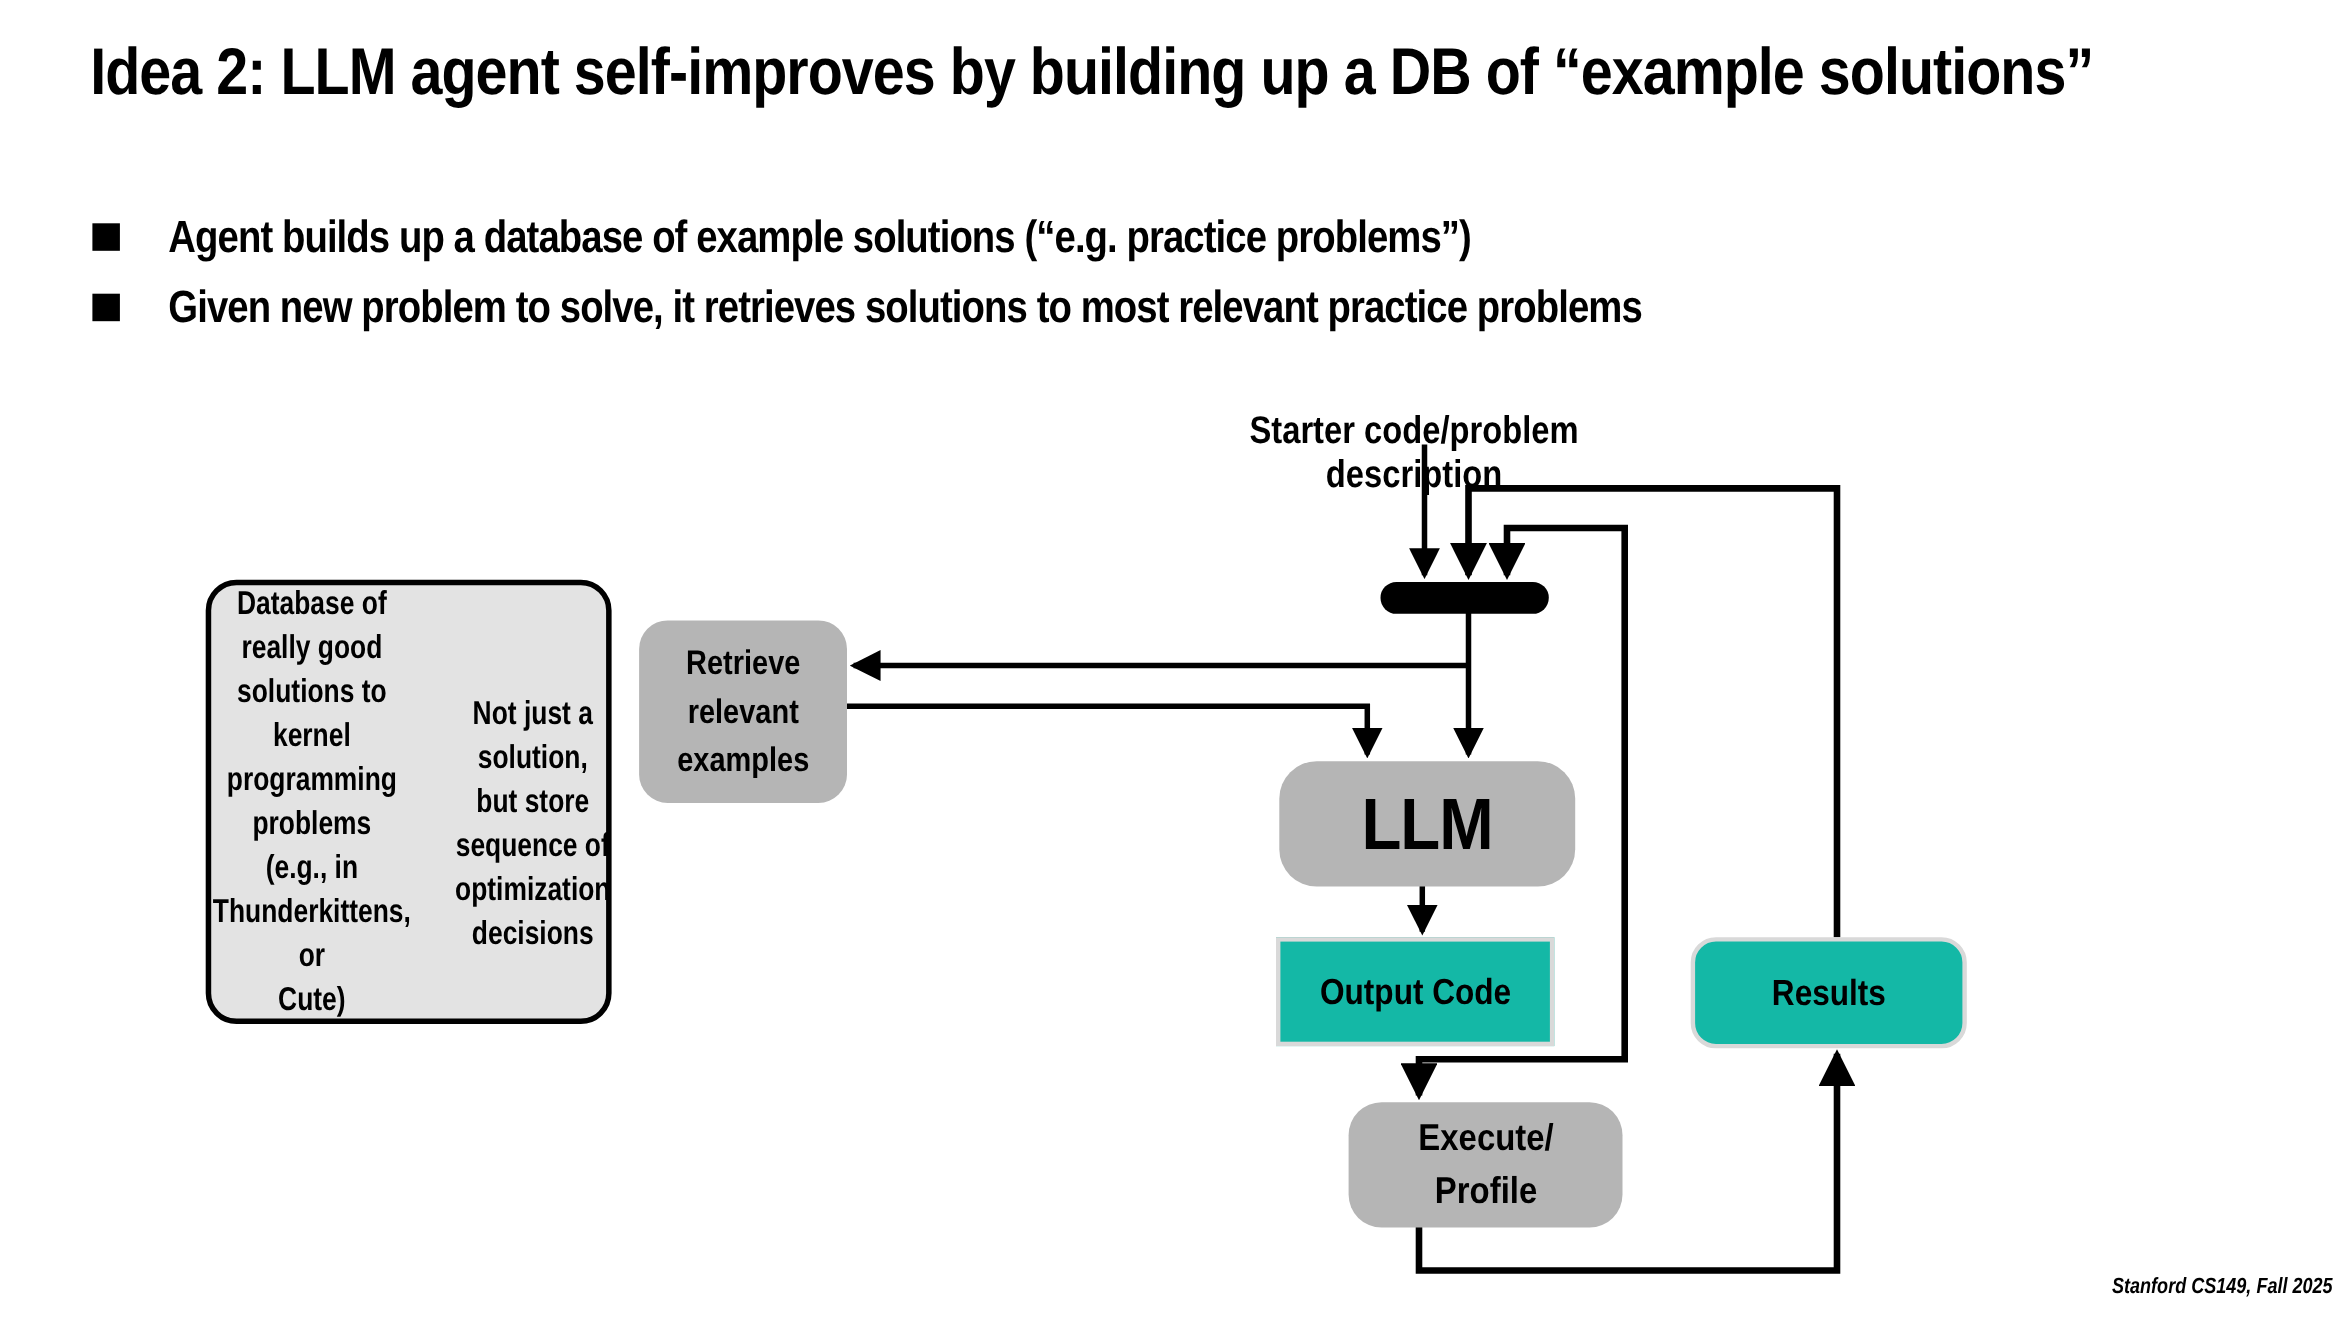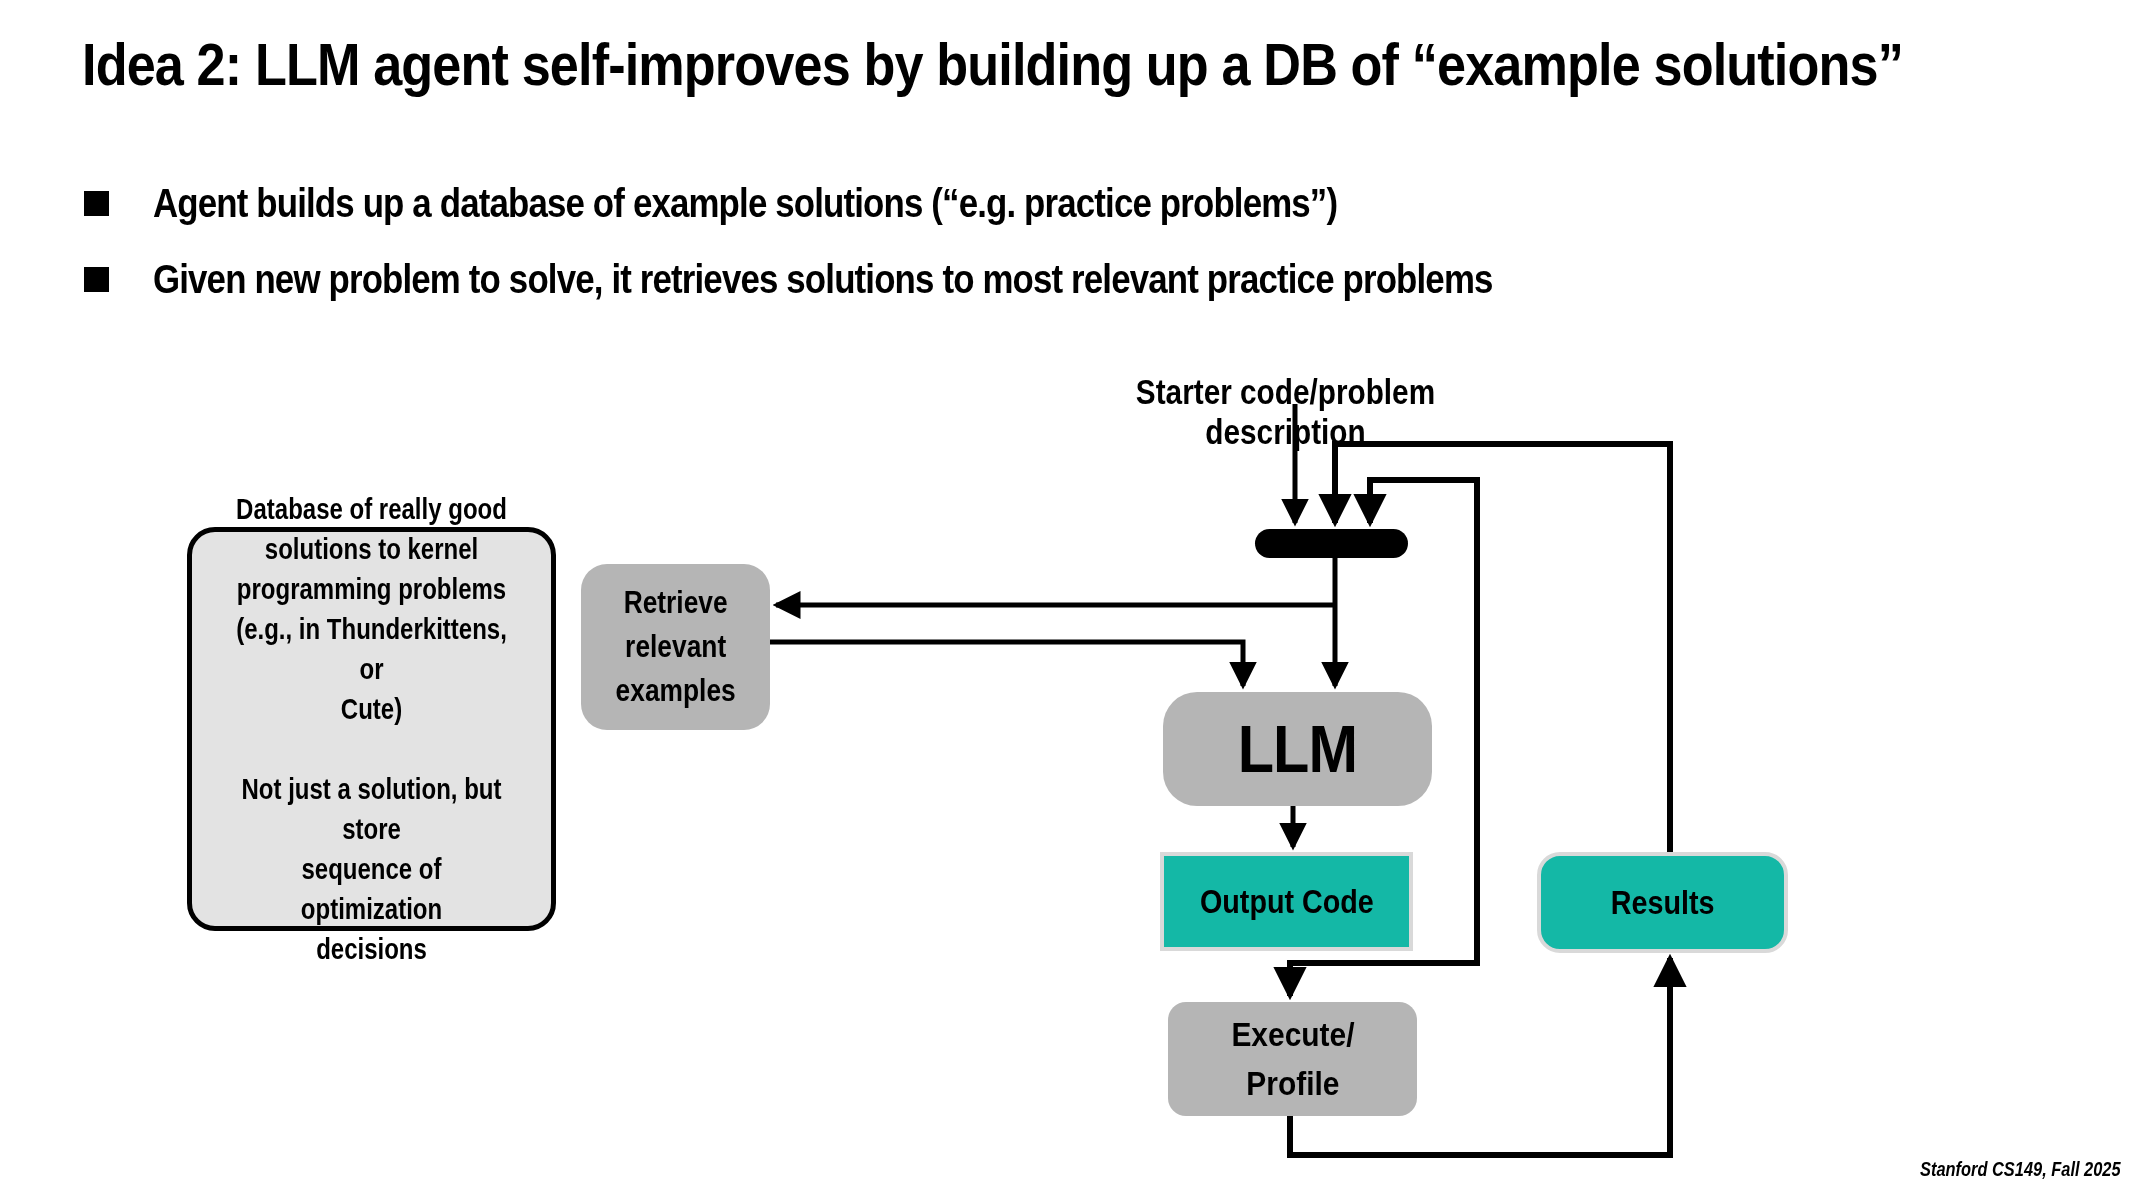--- a/index.html
+++ b/index.html
@@ -12,55 +12,55 @@
   #slide{
     position:relative;width:2133px;height:1200px;background:var(--bg);
     overflow:hidden;font-weight:700;color:var(--text);
   }
   .cond{display:inline-block;transform:scaleX(var(--sx,.88));transform-origin:left center;white-space:nowrap;}
   .cond-c{display:inline-block;transform:scaleX(var(--sx,.88));transform-origin:center center;white-space:pre-line;}
   .cond-r{display:inline-block;transform:scaleX(var(--sx,.82));transform-origin:right center;white-space:nowrap;}
 
   #title{position:absolute;left:82px;top:30px;font-size:60px;letter-spacing:-1px;--sx:.87;}
   .bullet-row{position:absolute;left:84px;display:flex;align-items:flex-start;}
-  #bullet-row-1{top:180px;}
+  #bullet-row-1{top:192px;}
   #bullet-row-2{top:256px;}
   .bullet-square{width:25px;height:25px;background:var(--text);margin-top:11px;flex:0 0 auto;}
   .bullet-text{font-size:41px;letter-spacing:-1px;margin-left:44px;--sx:.85;}
 
   .abs{position:absolute;}
   #svg-layer{position:absolute;left:0;top:0;z-index:1;}
 
   #starter-label{left:1032px;top:372px;width:507px;text-align:center;font-size:35px;z-index:2;}
   #starter-label .cond-c{--sx:.85;}
 
   #merge-bar{left:1255px;top:529px;width:153px;height:29px;background:var(--line);border-radius:15px;z-index:2;}
 
   .node{display:flex;align-items:center;justify-content:center;text-align:center;z-index:2;}
   .gray-node{background:var(--box_gray);border-radius:30px;}
   .white-node{background:#14b8a6;border:4px solid var(--light_border);}
 
   #db-box{left:187px;top:527px;width:369px;height:404px;background:var(--db_fill);
-    border:5px solid var(--line);border-radius:28px;flex-direction:column;justify-content:center;}
+    border:5px solid var(--line);border-radius:28px;flex-direction:row;justify-content:center;}
   #db-box .para{font-size:30px;line-height:40px;--sx:.8;}
   #db-box .para + .para{margin-top:40px;}
 
   #retrieve-box{left:581px;top:564px;width:189px;height:166px;border-radius:26px;}
   #retrieve-box .cond-c{font-size:31px;line-height:44px;--sx:.85;}
 
   #llm-box{left:1163px;top:692px;width:269px;height:114px;border-radius:34px;}
   #llm-box .cond-c{font-size:66px;letter-spacing:-1px;--sx:.9;}
 
   #output-box{left:1160px;top:852px;width:253px;height:99px;}
   #output-box .cond-c{font-size:33px;--sx:.87;}
 
   #results-box{left:1537px;top:852px;width:251px;height:101px;border-radius:23px;}
   #results-box .cond-c{font-size:33px;--sx:.87;}
 
-  #execute-box{left:1168px;top:1002px;width:249px;height:114px;border-radius:18px;justify-content:center;}
+  #execute-box{left:1226px;top:1002px;width:249px;height:114px;border-radius:30px;justify-content:center;}
   #execute-box .cond-c{font-size:34px;line-height:49px;--sx:.88;}
 
   #footer{right:12px;top:1158px;font-size:20px;z-index:2;font-style:italic;}
 </style>
 </head>
 <body>
 
 <div id="slide">
 
   <svg id="svg-layer" width="2133" height="1200" viewBox="0 0 2133 1200">

